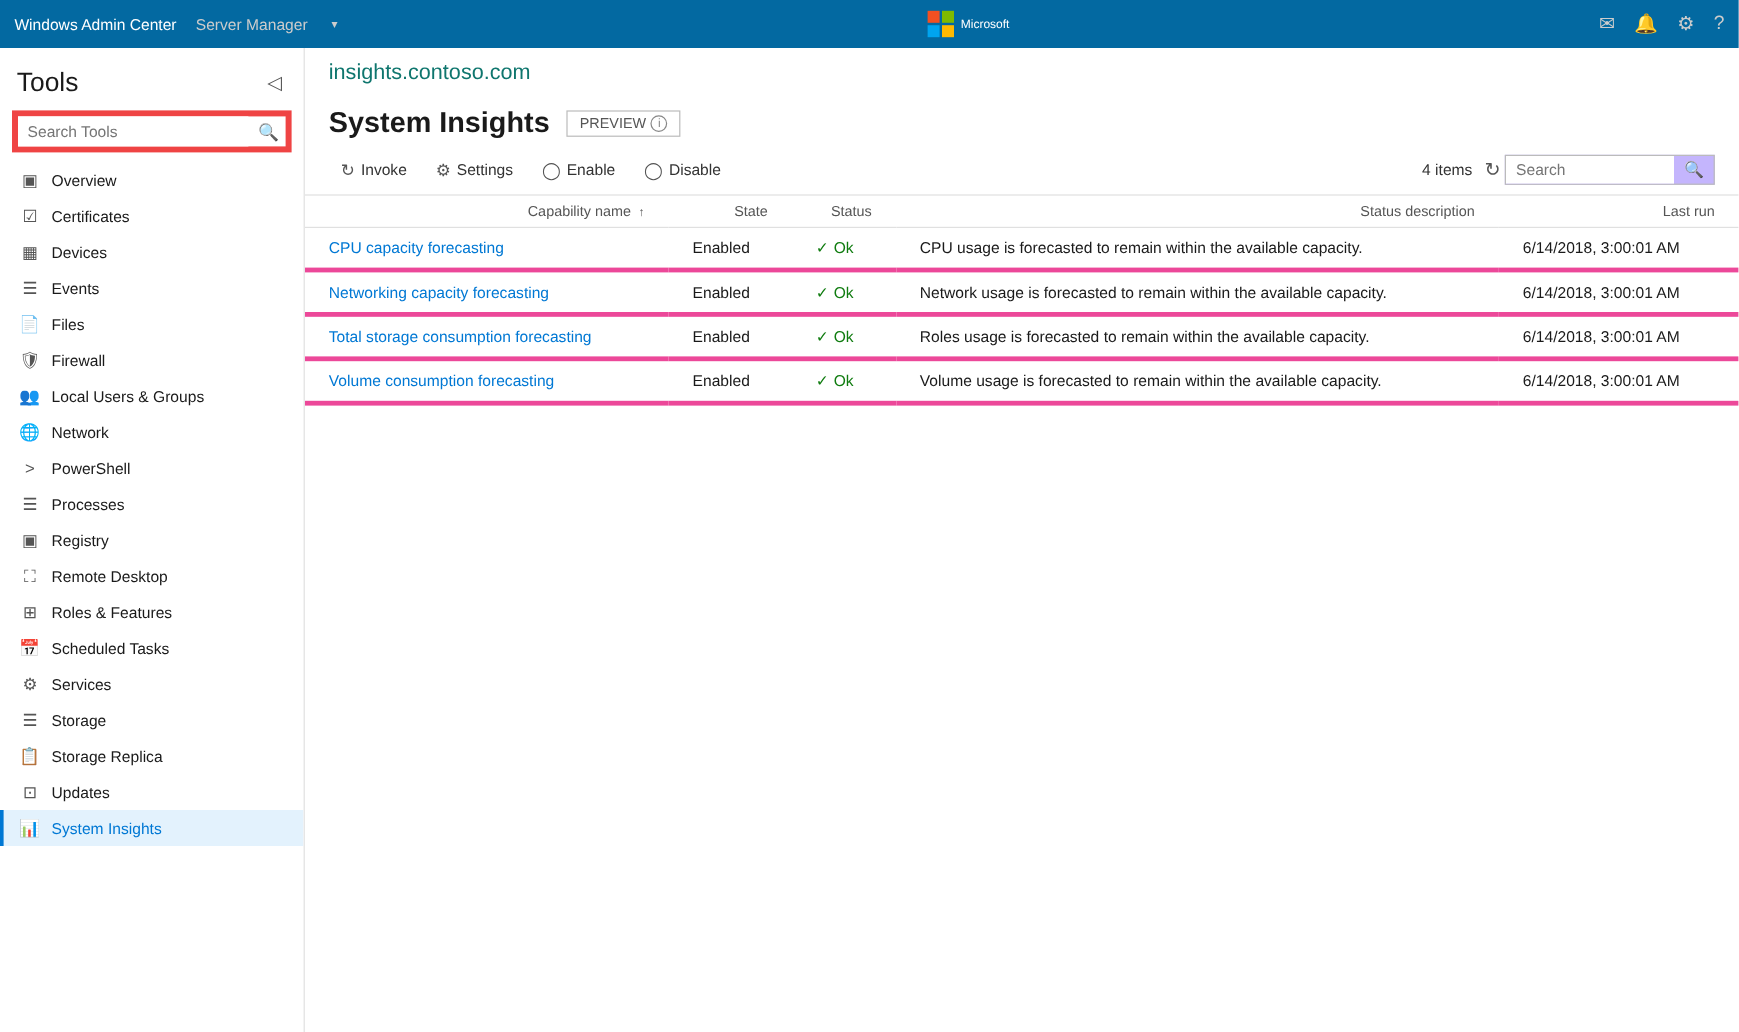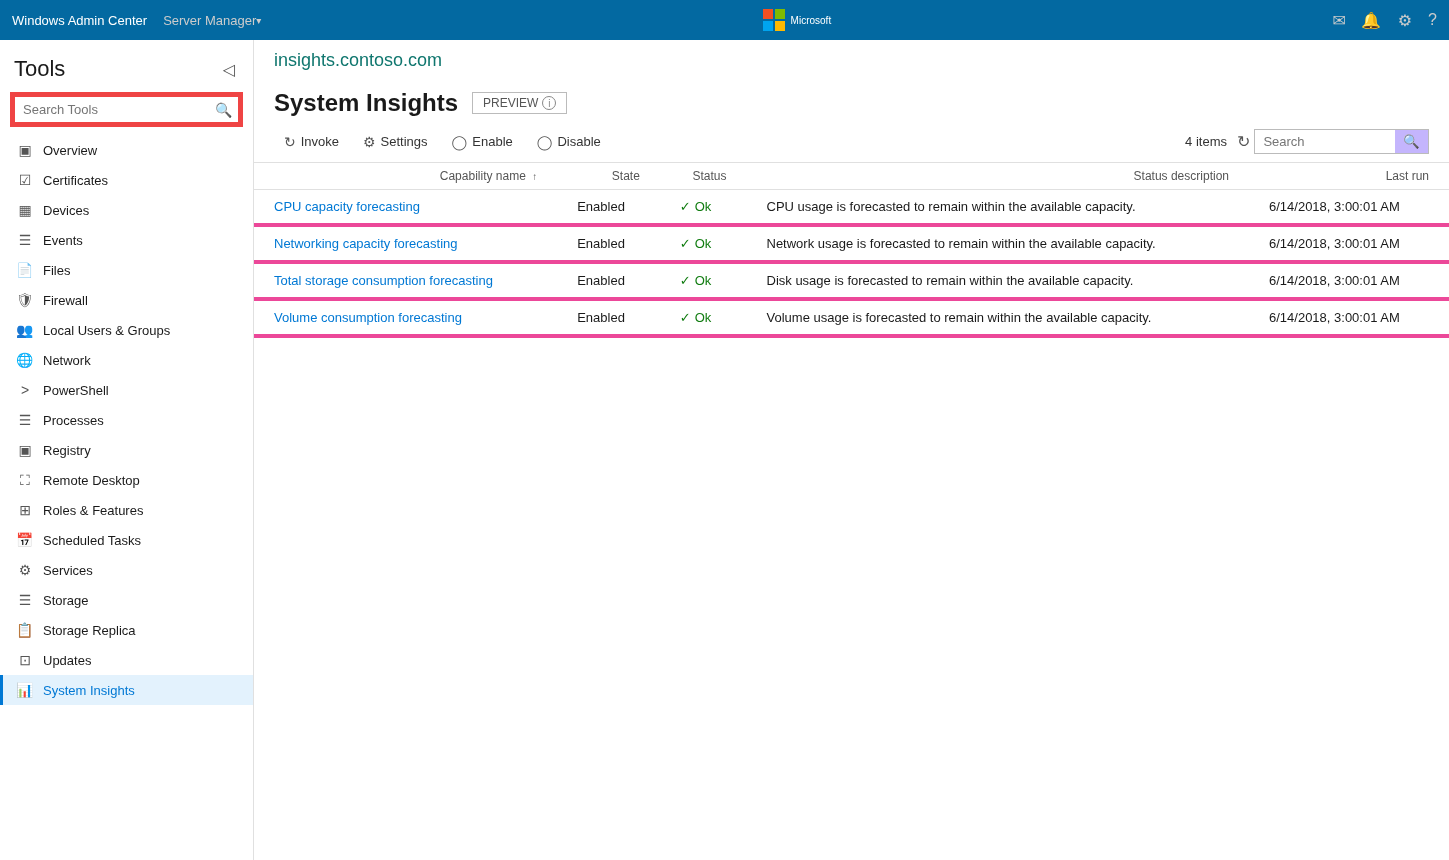--- a/index.html
+++ b/index.html
@@ -17,21 +17,21 @@
     }
     .topbar-brand {
       font-size: 13px;
       color: #fff;
       margin-right: 16px;
       font-weight: 400;
     }
     .topbar-server {
       display: flex;
       align-items: center;
-      gap: 0;
+      gap: 20px;
       font-size: 13px;
       color: #ccc;
       cursor: pointer;
     }
     .topbar-server .chevron { font-size: 10px; }
     .topbar-logo {
       margin-left: auto;
       display: flex;
       align-items: center;
       gap: 6px;
@@ -477,21 +477,21 @@
               </td>
     <td>Network usage is forecasted to remain within the available capacity.</td>
     <td>6/14/2018, 3:00:01 AM</td>
   </tr>
             <tr>
     <td><a class="link-cell">Total storage consumption forecasting</a></td>
     <td>Enabled</td>
     <td>
                 <span class="status-ok"><span class="check-icon">✓</span>Ok</span>
               </td>
-    <td>Disk usage is forecasted to remain within the available capacity.</td>
+    <td>Roles usage is forecasted to remain within the available capacity.</td>
     <td>6/14/2018, 3:00:01 AM</td>
   </tr>
             <tr>
     <td><a class="link-cell">Volume consumption forecasting</a></td>
     <td>Enabled</td>
     <td>
                 <span class="status-ok"><span class="check-icon">✓</span>Ok</span>
               </td>
     <td>Volume usage is forecasted to remain within the available capacity.</td>
     <td>6/14/2018, 3:00:01 AM</td>

